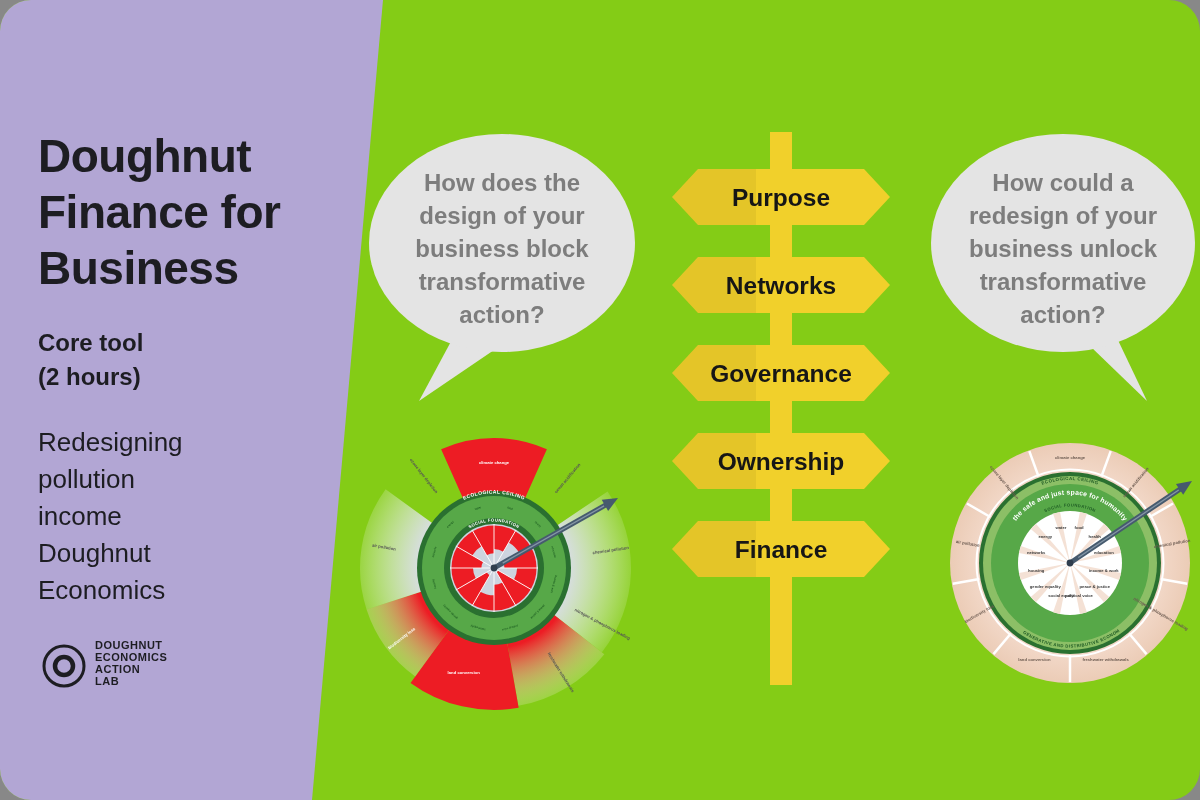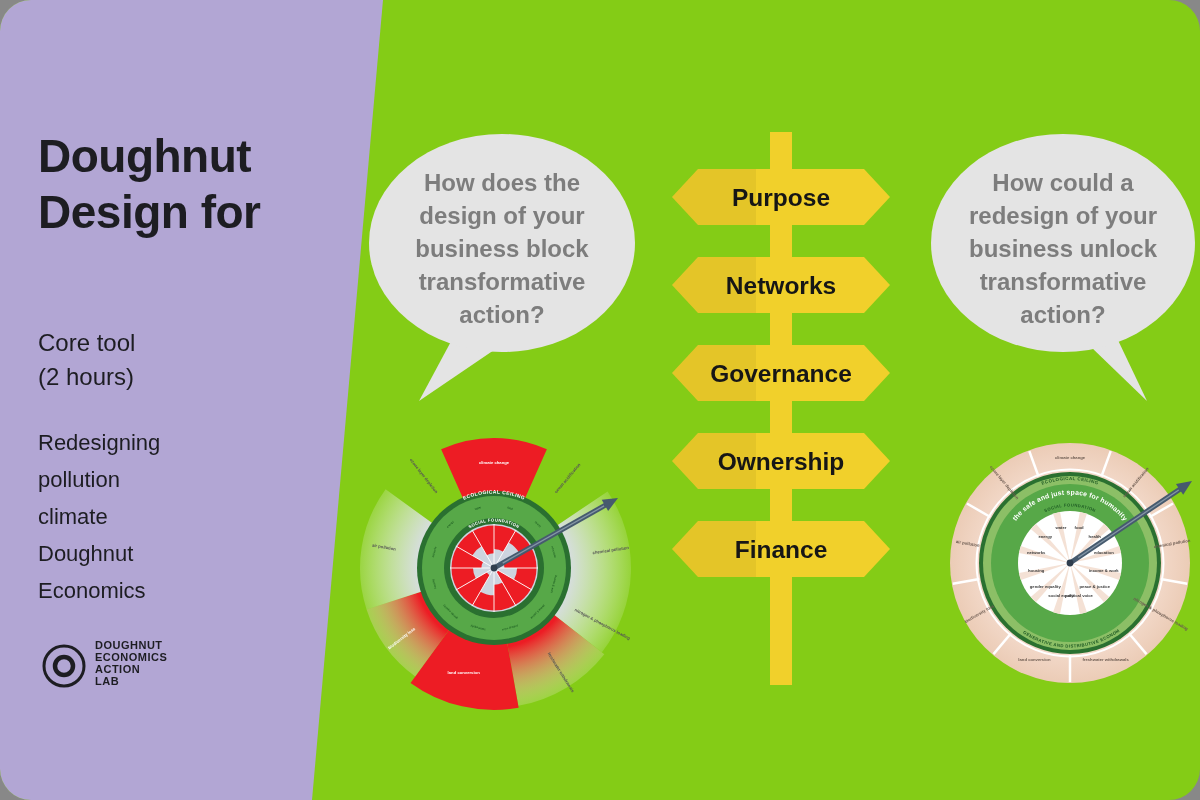--- a/index.html
+++ b/index.html
@@ -7,46 +7,47 @@
     position:relative;width:1200px;height:800px;overflow:hidden;
     background:#84cc16;font-family:"Liberation Sans",sans-serif;border-radius:31px;
   }
   .purple-panel{
     position:absolute;left:0;top:0;width:400px;height:800px;
     background:var(--purple,#b2a6d4);
     clip-path:polygon(0 0,383px 0,312px 800px,0 800px);
   }
   .panel-text{position:absolute;color:var(--heading-text,#1d1d22);}
   .title{left:38px;top:128px;font-size:46px;font-weight:bold;line-height:56px;letter-spacing:-0.5px;}
-  .subtitle{left:38px;top:326px;font-size:24px;font-weight:normal;line-height:34px;}
-  .description{left:38px;top:424px;font-size:22px;font-weight:400;line-height:37px;}
+  .subtitle{left:38px;top:326px;font-size:24px;font-weight:bold;line-height:34px;}
+  .description{left:38px;top:424px;font-size:26px;font-weight:400;line-height:37px;}
   .logo{position:absolute;left:40px;top:636px;}
   .logo-text{font-weight:bold;letter-spacing:0.5px;}
   .scene{position:absolute;left:0;top:0;}
   .bubble-line{font-size:24px;font-weight:bold;fill:var(--bubble-text,#7d7d7d);text-anchor:middle;}
   .sign-label{font-size:24.5px;font-weight:bold;fill:var(--sign-text,#161616);text-anchor:middle;}
 </style>
 </head>
 <body>
 
 <div class="canvas">
 
   <div class="purple-panel">
     <div class="panel-text title">
       <div>Doughnut</div>
-      <div>Design for</div>
+      <div>Finance for</div>
+      <div>Business</div>
     </div>
     <div class="panel-text subtitle">
       <div>Core tool</div>
       <div>(2 hours)</div>
     </div>
     <div class="panel-text description">
       <div>Redesigning</div>
       <div>pollution</div>
-      <div>climate</div>
+      <div>income</div>
       <div>Doughnut</div>
       <div>Economics</div>
     </div>
     <div class="logo">
       <svg width="170" height="62" viewBox="0 0 170 62">
         <circle cx="24" cy="30" r="20" fill="none" stroke="#1d1d22" stroke-width="3"></circle>
         <circle cx="24" cy="30" r="9" fill="none" stroke="#1d1d22" stroke-width="4.5"></circle>
         <text class="logo-text" x="55" y="13" font-size="11" fill="#1d1d22">DOUGHNUT</text>
         <text class="logo-text" x="55" y="25" font-size="11" fill="#1d1d22">ECONOMICS</text>
         <text class="logo-text" x="55" y="37" font-size="11" fill="#1d1d22">ACTION</text>

